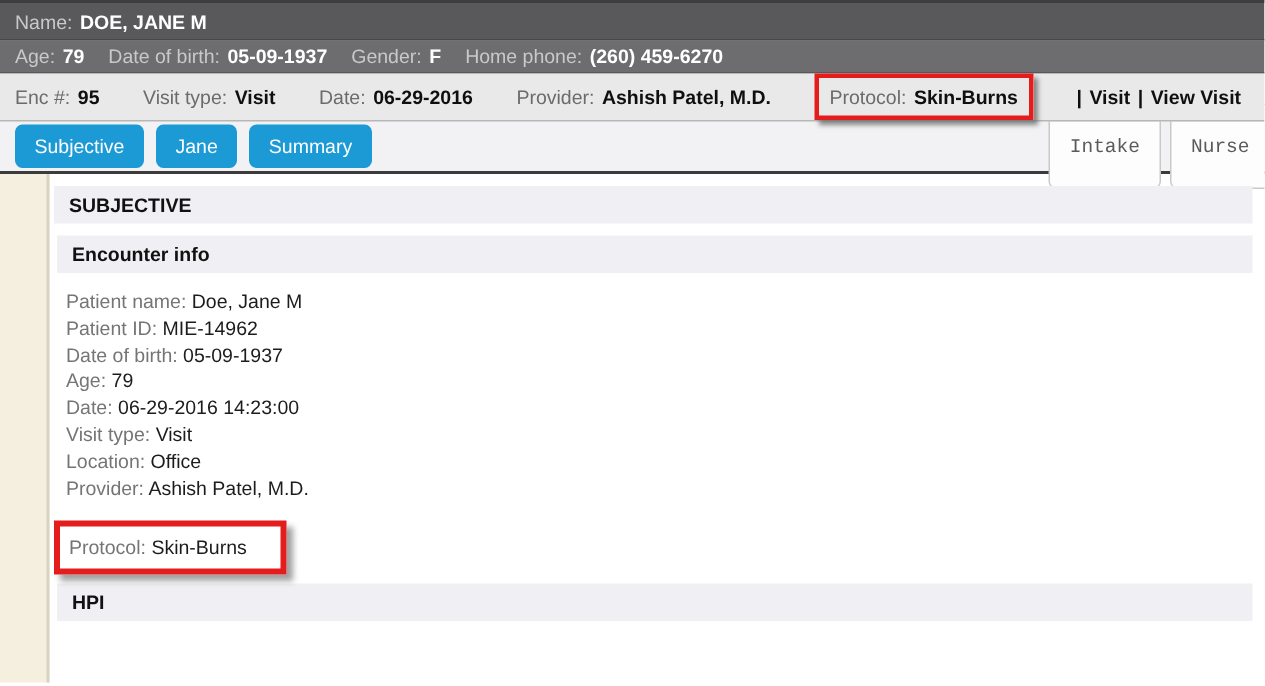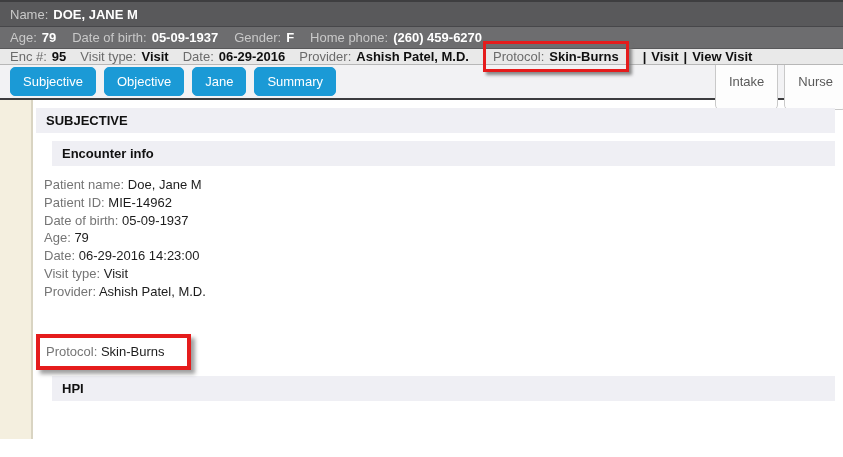--- a/index.html
+++ b/index.html
@@ -11,53 +11,53 @@
   .bar1 { height:27px; background:#59595b; border-top:2px solid #3e3e40;
     border-bottom:1px solid #47474a; display:flex; align-items:center;
     padding:0 10px; font-size:13px; }
   .bar2 { height:22px; background:#6d6d6f; border-bottom:1px solid #58585a;
     display:flex; align-items:center; padding:0 10px; font-size:13px; gap:16px; }
   .dark-label { color:#c9c9c9; margin-right:5px; }
   .dark-value { color:#ffffff; font-weight:bold; }
   .pair { white-space:nowrap; }
 
   
-  .bar3 { height:16px; background:#e9e9e9; border-bottom:1px solid #b7b7b7;
-    display:flex; align-items:center; padding:0 10px; font-size:13px; gap:14px;
+  .bar3 { height:32px; background:#e9e9e9; border-bottom:1px solid #b7b7b7;
+    display:flex; align-items:center; padding:0 10px; font-size:13px; gap:29px;
     overflow:visible; position:relative; z-index:5; }
   .lt-label { color:#6b6b6b; margin-right:5px; }
   .lt-value { color:#0f0f0f; font-weight:bold; }
   .redbox-inline { border:3px solid #e51c1c; padding:5px 7px; white-space:nowrap;
     box-shadow:3px 3px 3px rgba(110,110,110,0.8); background:transparent; }
   .visit-links { color:#0f0f0f; font-weight:bold; display:flex; gap:5px; }
   .visit-links a { color:#0f0f0f; text-decoration:none; font-weight:bold; cursor:pointer; }
 
   
   .toolbar { height:35px; background:#f2f2f4; border-bottom:2px solid #3c3c3e;
     display:flex; align-items:center; padding:0 10px; gap:8px; }
   .tab-btn { background:#1b9ad6; color:#fff; border:1px solid #1b9ad6;
     border-radius:5px; font-size:13px; padding:6px 12px; cursor:pointer;
     font-family:"Liberation Sans", sans-serif; }
   .toolbar-right { margin-left:auto; display:flex; gap:6px; margin-right:-14px; }
   .plain-btn { background:#fdfdfd; color:#5a5a5a; border:1px solid #c9c9c9;
     border-radius:5px; font-size:13px; padding:20px 13px; cursor:pointer;
-    font-family:Liberation Sans, sans-serif; }
+    font-family:Liberation Mono, monospace; }
 
   
   .content { display:flex; height:339px; background:#fff; }
   .side-strip { width:33px; background:#f4efdf; border-right:2px solid #d9d4c2;
     flex:none; }
   .main { flex:1; padding:8px 8px 0 3px; overflow:hidden; }
 
   .band { background:#efeff4; height:25px; display:flex; align-items:center;
     padding-left:10px; font-size:13px; font-weight:bold; color:#111; }
   .band.top-band { margin-top:0; }
-  .band.indent { margin-left:16px; }
+  .band.indent { margin-left:2px; }
 
-  .fields { margin:10px 0 26px 8px; font-size:13px; line-height:17.8px; }
+  .fields { margin:10px 0 6px 8px; font-size:13px; line-height:17.8px; }
   .fields .f-label { color:#757575; }
   .fields .f-value { color:#1c1c1c; }
 
   .redbox-block { display:inline-block; border:4px solid #e51c1c;
     padding:6px 22px 7px 6px; margin:7px 0 6px 0; font-size:13px;
     box-shadow:4px 4px 4px rgba(150,150,150,0.9); background:#fff; }
   .redbox-block .f-label { color:#757575; }
   .redbox-block .f-value { color:#1c1c1c; }
 
   .gap8 { height:8px; }
@@ -108,21 +108,20 @@
       <span>|</span>
       <a>Visit</a>
       <span>|</span>
       <a>View Visit</a>
 
     </span>
   </div>
 
   <div class="toolbar">
     <button class="tab-btn">Subjective</button>
-    <button class="tab-btn">Objective</button>
     <button class="tab-btn">Jane</button>
     <button class="tab-btn">Summary</button>
     <span class="toolbar-right">
       <button class="plain-btn">Intake</button>
       <button class="plain-btn">Nurse</button>
     </span>
   </div>
 
   <div class="content">
     <div class="side-strip"></div>
@@ -157,20 +156,24 @@
         </div>
         <div>
           <span class="f-label">Date:</span>
           <span class="f-value">06-29-2016 14:23:00</span>
         </div>
         <div>
           <span class="f-label">Visit type:</span>
           <span class="f-value">Visit</span>
         </div>
         <div>
+          <span class="f-label">Location:</span>
+          <span class="f-value">Office</span>
+        </div>
+        <div>
           <span class="f-label">Provider:</span>
           <span class="f-value">Ashish Patel, M.D.</span>
         </div>
       </div>
 
 
       <div>
         <span class="redbox-block">
           <span class="f-label">Protocol:</span>
           <span class="f-value">Skin-Burns</span>

